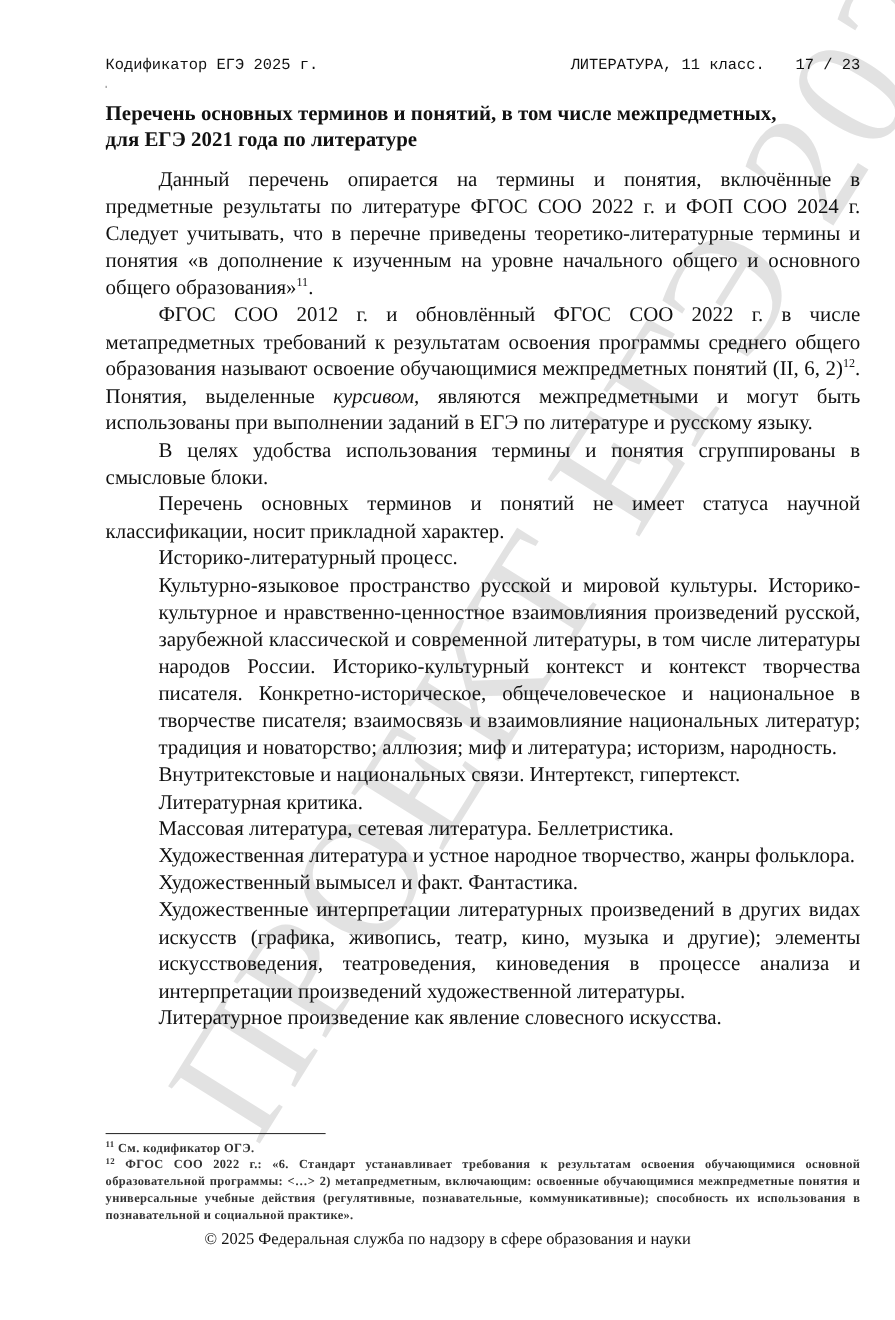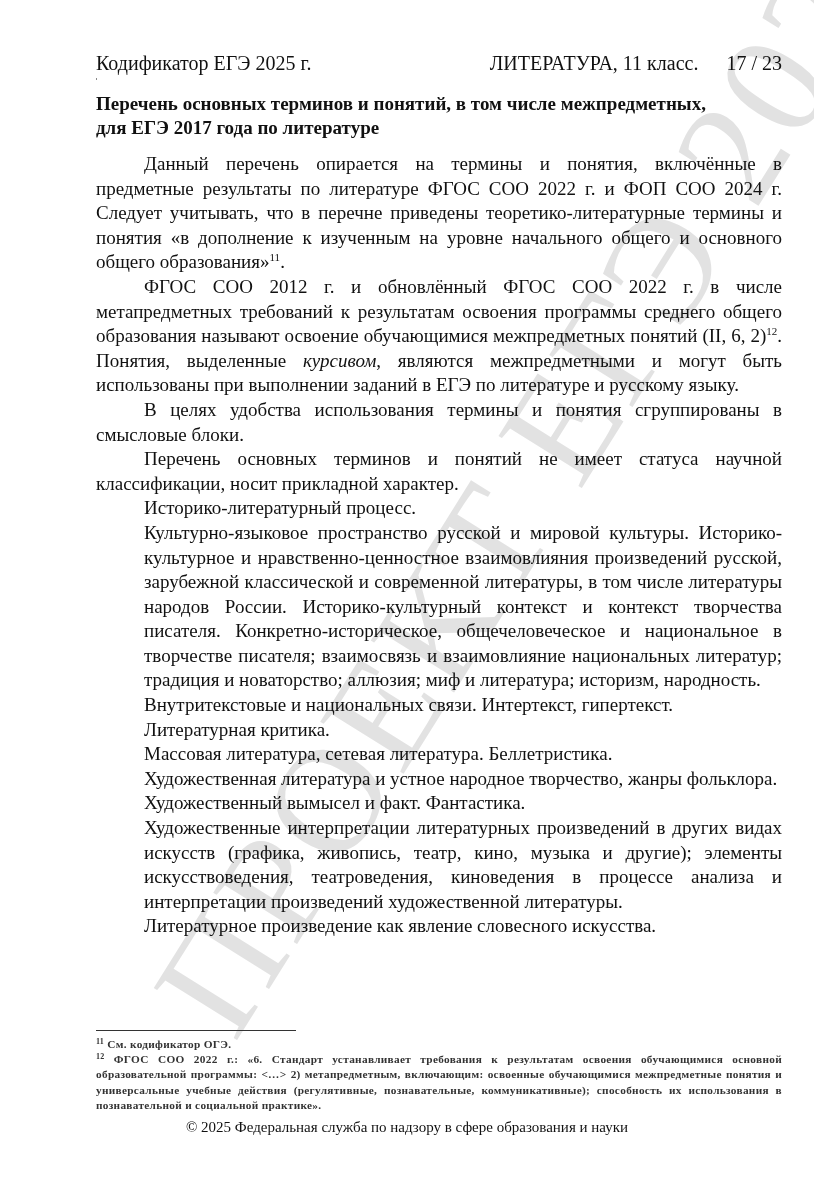--- a/index.html
+++ b/index.html
@@ -7,21 +7,21 @@
          font-family: "Liberation Serif", "DejaVu Serif", serif; color: #111; }
   .page { position: absolute; left: 0; top: 0; width: 814px; height: 1200px; }
 
   .watermark { position: absolute; left: -20px; top: 560px; width: 900px;
     transform: rotate(-58deg); transform-origin: center center;
     font-family: "Liberation Serif", serif; font-size: 150px; letter-spacing: 4px;
     color: #e2e2e2; white-space: nowrap; text-align: center; z-index: 0;
     pointer-events: none; line-height: 1; }
 
   .header { position: absolute; left: 96px; right: 32px; top: 52px; height: 22px;
-    font-size: 20px; z-index: 2; }
+    font-size: 14px; z-index: 2; font-family: Liberation Mono, monospace; }
   .header .left { position: absolute; left: 0; top: 0; }
   .header .right { position: absolute; right: 0; top: 0; }
   .header .right .pg { margin-left: 28px; text-align: right; }
   .header-dot { position: absolute; left: 96px; top: 78px; width: 1px; height: 2px; background:#888; }
 
   .title { position: absolute; left: 96px; width: 686px; top: 92px; text-align: left;
     font-weight: bold; font-size: 19px; line-height: 24px; z-index: 2; }
 
   .body { position: absolute; left: 96px; width: 686px; top: 152px; font-size: 19px;
     line-height: 24.6px; text-align: justify; z-index: 2; }
@@ -50,21 +50,21 @@
   <div class="header">
     <span class="left">Кодификатор ЕГЭ 2025 г.</span>
     <span class="right">
       <span>ЛИТЕРАТУРА, 11 класс.</span><span class="pg">17 / 23</span>
     </span>
   </div>
   <div class="header-dot"></div>
 
   <div class="title">
     <div>Перечень основных терминов и понятий, в том числе межпредметных,</div>
-    <div>для ЕГЭ 2017 года по литературе</div>
+    <div>для ЕГЭ 2021 года по литературе</div>
   </div>
 
   <div class="body">
     <p><span>Данный перечень опирается на термины и понятия, включённые в предметные результаты по литературе ФГОС СОО 2022 г. и ФОП СОО 2024 г. Следует учитывать, что в перечне приведены теоретико-литературные термины и понятия «в дополнение к изученным на уровне начального общего и основного общего образования»</span><sup>11</sup><span>.</span></p>
     <p><span>ФГОС СОО 2012 г. и обновлённый ФГОС СОО 2022 г. в числе метапредметных требований к результатам освоения программы среднего общего образования называют освоение обучающимися межпредметных понятий (II, 6, 2)</span><sup>12</sup><span>. Понятия, выделенные </span><em>курсивом</em><span>, являются межпредметными и могут быть использованы при выполнении заданий в ЕГЭ по литературе и русскому языку.</span></p>
     <p>В целях удобства использования термины и понятия сгруппированы в смысловые блоки.</p>
     <p>Перечень основных терминов и понятий не имеет статуса научной классификации, носит прикладной характер.</p>
 
     <div class="blk">
       <p>Историко-литературный процесс.</p>

